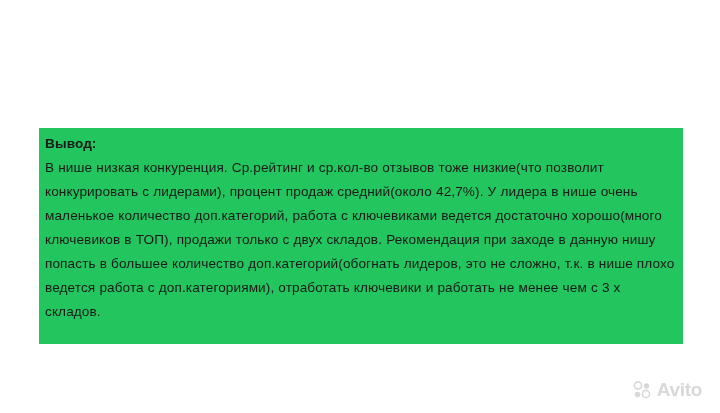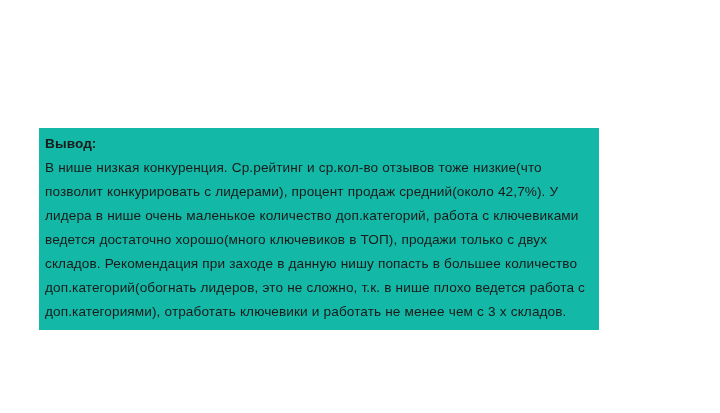--- a/index.html
+++ b/index.html
@@ -16,23 +16,23 @@
   }
   .page {
     position: absolute;
     inset: 0;
     background: #ffffff;
   }
   .text-block {
     position: absolute;
     left: 39px;
     top: 128px;
-    width: 560px;
-    background: #14b8a6;
-    padding: 4px 0 6px 0;
+    width: 644px;
+    background: #22c55e;
+    padding: 4px 0 20px 0;
     box-sizing: border-box;
   }
   .para {
     margin: 0;
     padding: 0 4px 0 6px;
     font-size: 13.6px;
     line-height: 24px;
     color: #1a1a1a;
     letter-spacing: 0.1px;
     text-align: left;
@@ -71,14 +71,25 @@
 </head>
 <body>
 
 <div class="page">
 
   <div class="text-block">
     <p class="para heading">Вывод:</p>
     <p class="para">В нише низкая конкуренция. Ср.рейтинг и ср.кол-во отзывов тоже низкие(что позволит конкурировать с лидерами), процент продаж средний(около 42,7%).  У лидера в нише очень маленькое количество доп.категорий, работа с ключевиками ведется достаточно хорошо(много ключевиков в ТОП), продажи только с двух складов. Рекомендация при заходе в данную нишу попасть в большее количество доп.категорий(обогнать лидеров, это не сложно, т.к. в нише плохо ведется работа с доп.категориями), отработать ключевики и работать не менее чем с 3 х складов.</p>
   </div>
 
+  <div class="watermark">
+    <span class="mark">
+      <svg width="20" height="20" viewBox="0 0 20 20" aria-hidden="true">
+        <circle cx="6" cy="5.5" r="3.6" fill="none" stroke="#9a9a9a" stroke-width="1.6"></circle>
+        <circle cx="14.5" cy="6" r="2.7" fill="#9a9a9a"></circle>
+        <circle cx="5.5" cy="14.5" r="2.7" fill="#9a9a9a"></circle>
+        <circle cx="14" cy="14" r="3.6" fill="none" stroke="#9a9a9a" stroke-width="1.6"></circle>
+      </svg>
+    </span>
+    <span class="wm-text">Avito</span>
+  </div>
 
 </div>
 
 </body></html>

